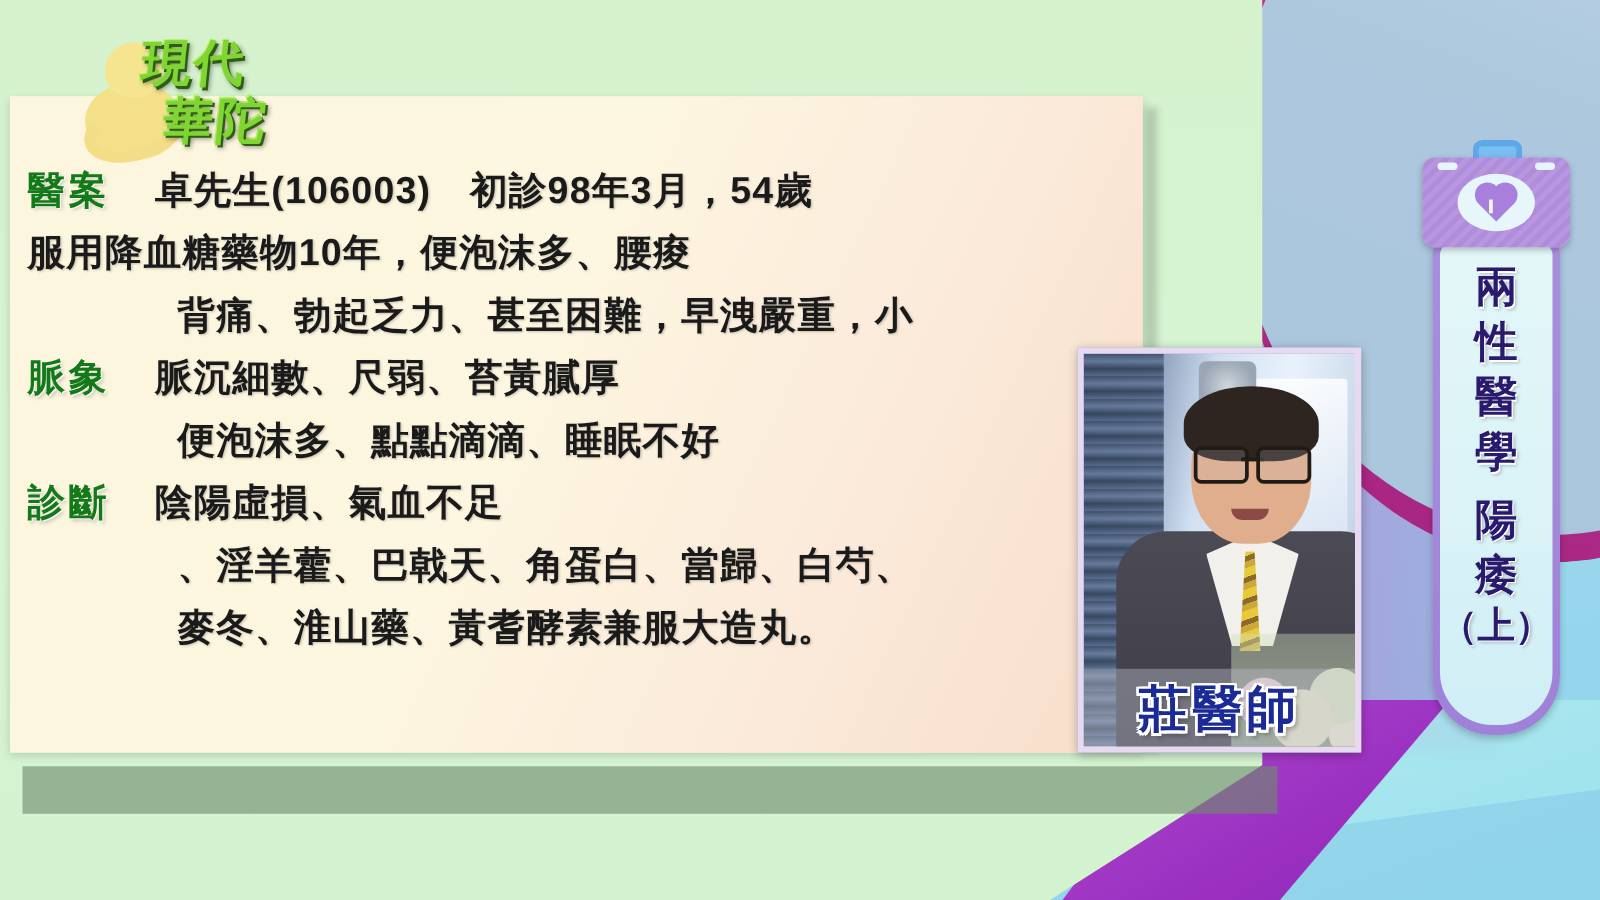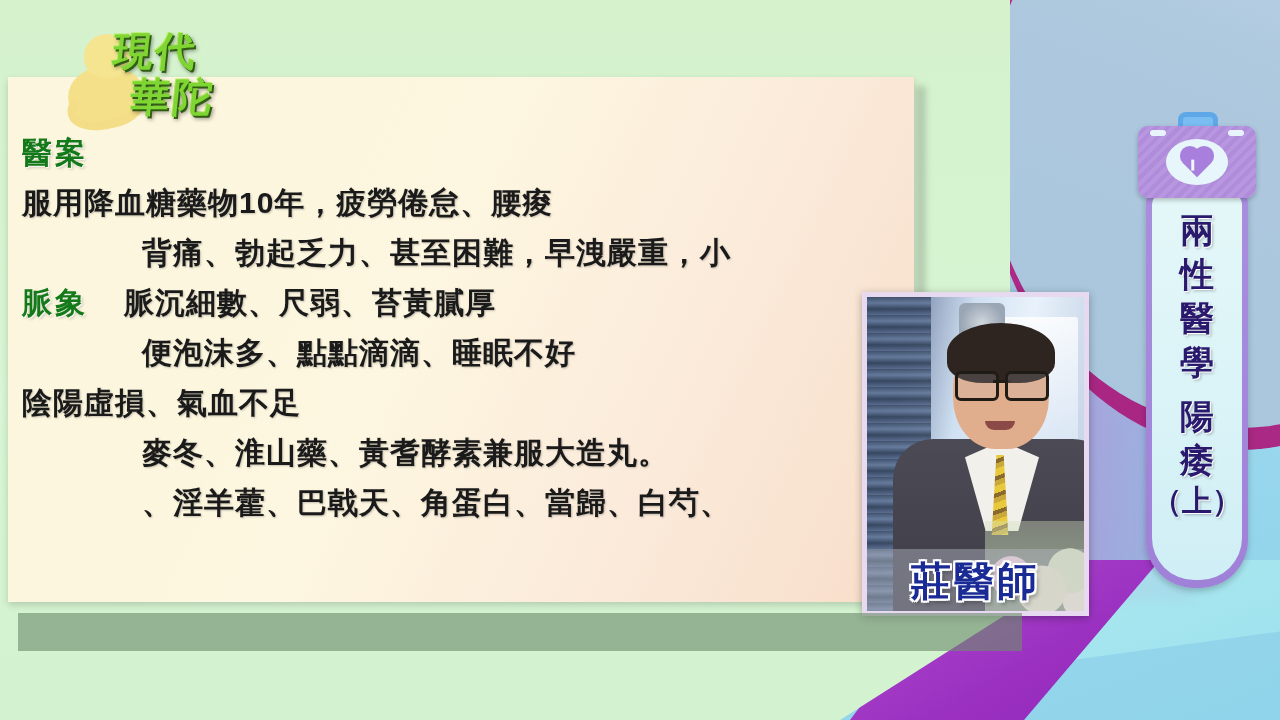--- a/index.html
+++ b/index.html
@@ -112,21 +112,21 @@
     letter-spacing: 1px;
     text-shadow: 1px 1px 2px rgba(0,0,0,.22);
   }
   .rec-line.cont .rec-label { visibility: hidden; }
   .rec-line.cont .rec-text { padding-left: 18px; }
 
   
   .doctor-inset {
     position: absolute; left: 862px; top: 278px; width: 227px; height: 324px;
     border: 5px solid #e6d9f0; box-shadow: 0 2px 8px rgba(0,0,0,.3);
-    overflow: hidden; background: #8fa2c4; margin-top: 14px;
+    overflow: hidden; background: #8fa2c4;
   }
   .studio-bg {
     position: absolute; inset: 0;
     background:
       linear-gradient(100deg, #5f6f8f 0%, #7f8fae 18%, #cfe0f2 40%, #e9f2fb 62%, #cfdcec 82%, #b9cbe2 100%);
   }
   .studio-pillar {
     position: absolute; left: 0; top: 0; width: 64px; height: 100%;
     background: repeating-linear-gradient(180deg, #3a4c66 0px, #63789a 6px, #2f4058 12px, #55698c 18px);
     opacity: .9;
@@ -298,50 +298,52 @@
     <div class="logo-text">
       <span class="l1">現代</span>
       <span class="l2">華陀</span>
     </div>
   </div>
 
   <div class="record">
 
     <div class="rec-line">
       <span class="rec-label">醫案</span>
+      <span class="rec-text">卓先生(106003)　初診98年3月，54歲</span>
     </div>
 
     <div class="rec-line">
-      <span class="rec-text">服用降血糖藥物10年，疲勞倦怠、腰痠</span>
+      <span class="rec-text">服用降血糖藥物10年，便泡沫多、腰痠</span>
     </div>
     <div class="rec-line cont">
       <span class="rec-label">主訴</span>
       <span class="rec-text">背痛、勃起乏力、甚至困難，早洩嚴重，小</span>
     </div>
     <div class="rec-line">
       <span class="rec-label">脈象</span>
       <span class="rec-text">脈沉細數、尺弱、苔黃膩厚</span>
     </div>
 
     <div class="rec-line cont">
       <span class="rec-label">主訴</span>
       <span class="rec-text">便泡沫多、點點滴滴、睡眠不好</span>
     </div>
 
     <div class="rec-line">
+      <span class="rec-label">診斷</span>
       <span class="rec-text">陰陽虛損、氣血不足</span>
     </div>
 
+    <div class="rec-line cont">
+      <span class="rec-label">處方</span>
+      <span class="rec-text">、淫羊藿、巴戟天、角蛋白、當歸、白芍、</span>
+    </div>
     <div class="rec-line cont">
       <span class="rec-label">處方</span>
       <span class="rec-text">麥冬、淮山藥、黃耆酵素兼服大造丸。</span>
-    </div>
-    <div class="rec-line cont">
-      <span class="rec-label">處方</span>
-      <span class="rec-text">、淫羊藿、巴戟天、角蛋白、當歸、白芍、</span>
     </div>
 
   </div>
 
   <div class="doctor-inset">
     <div class="studio-bg"></div>
     <div class="studio-pillar"></div>
     <div class="studio-panelR"></div>
     <div class="studio-lamp"></div>
     <div class="doc-body"></div>

